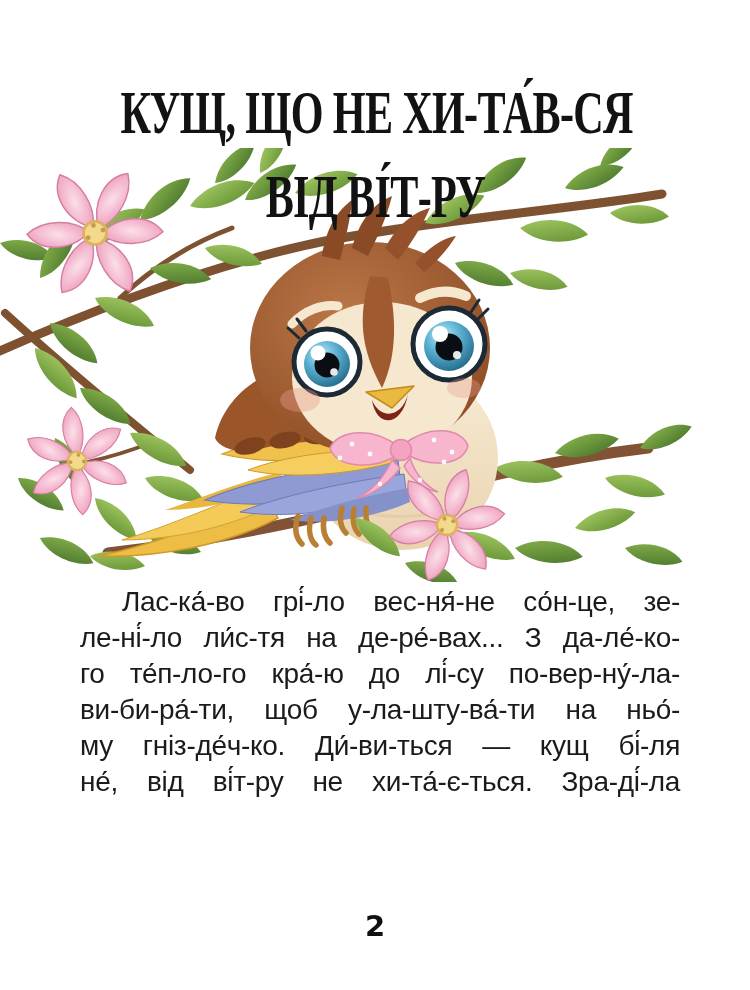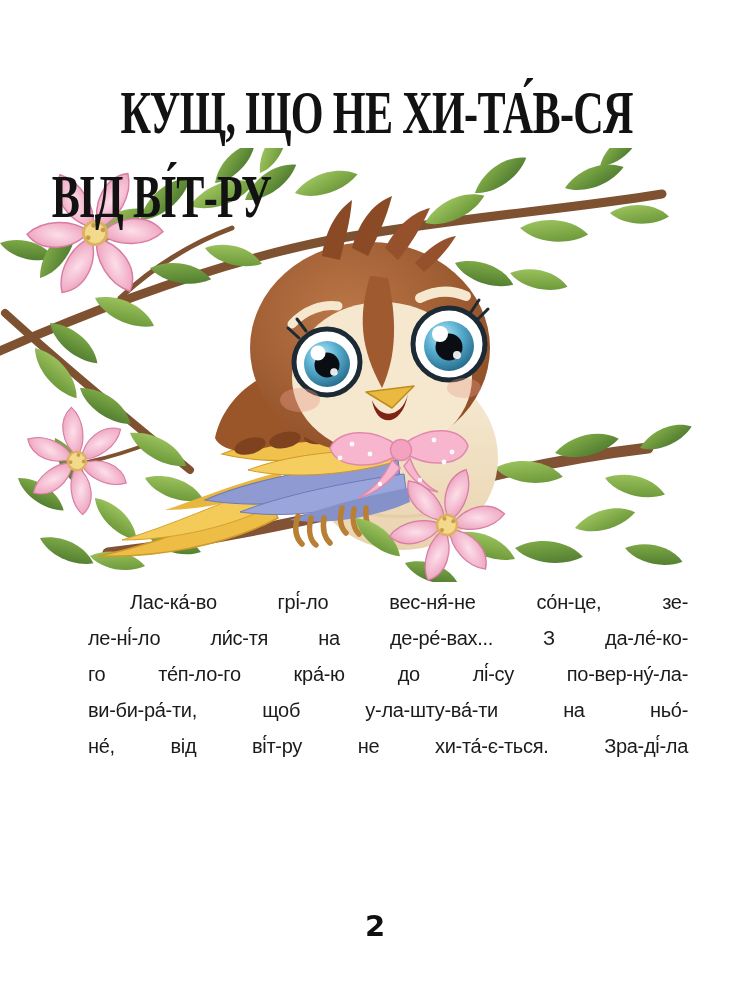--- a/index.html
+++ b/index.html
@@ -1,34 +1,34 @@
 <!DOCTYPE html>
 <html><head>
 <meta charset="utf-8">
 <style>
   html,body{margin:0;padding:0;background:#ffffff;}
   .page{
     position:relative;width:750px;height:990px;background:#ffffff;overflow:hidden;
     font-family:"Liberation Sans","DejaVu Sans",sans-serif;
   }
   .title{
-    position:absolute;left:0;width:750px;
+    position:absolute;left:0;width:750px;text-align:center;
     font-family:"Liberation Serif","DejaVu Serif",serif;font-weight:bold;color:#121212;
     z-index:3;
   }
   .title .inner{
     display:inline-block;font-size:62px;line-height:60px;letter-spacing:-1px;
     transform:scaleX(0.68);transform-origin:50% 50%;white-space:nowrap;
   }
   .title1{top:82px;}
   .title2{top:166px;}
   .illu{position:absolute;left:0;top:148px;z-index:1;}
   .story{
-    position:absolute;left:88px;top:584px;width:600px;z-index:2;
-    color:#1b1b1b;font-size:20px;line-height:36px;letter-spacing:-0.3px;
+    position:absolute;left:80px;top:584px;width:600px;z-index:2;
+    color:#1b1b1b;font-size:28px;line-height:36px;letter-spacing:-0.3px;
   }
   .story .line{text-align:justify;text-align-last:justify;white-space:nowrap;}
   .story .line.first{text-indent:42px;}
   .pageno{
     position:absolute;top:909px;left:0;width:750px;text-align:center;
     font-size:29px;font-weight:bold;color:#101010;
     font-family:"DejaVu Sans","Liberation Sans",sans-serif;z-index:2;
   }
 </style>
 </head>
@@ -255,18 +255,19 @@
     <g>
       <use href="#flowerP" transform="translate(447,377) rotate(0) scale(1.25)"></use>
     </g>
   </svg>
 
   <div class="story">
     <div class="line first">Лас-ка́-во грі́-ло вес-ня́-не со́н-це, зе-</div>
     <div class="line">ле-ні́-ло ли́с-тя на де-ре́-вах... З да-ле́-ко-</div>
     <div class="line">го те́п-ло-го кра́-ю до лі́-су по-вер-ну́-ла-</div>
     <div class="line">ви-би-ра́-ти, щоб у-ла-шту-ва́-ти на ньо́-</div>
+    <div class="line">му гніз-де́ч-ко. Ди́-ви-ться — кущ бі́-ля</div>
     <div class="line">не́, від ві́т-ру не хи-та́-є-ться. Зра-ді́-ла</div>
   </div>
 
   <div class="pageno">2</div>
 
 </div>
 
 </body></html>

